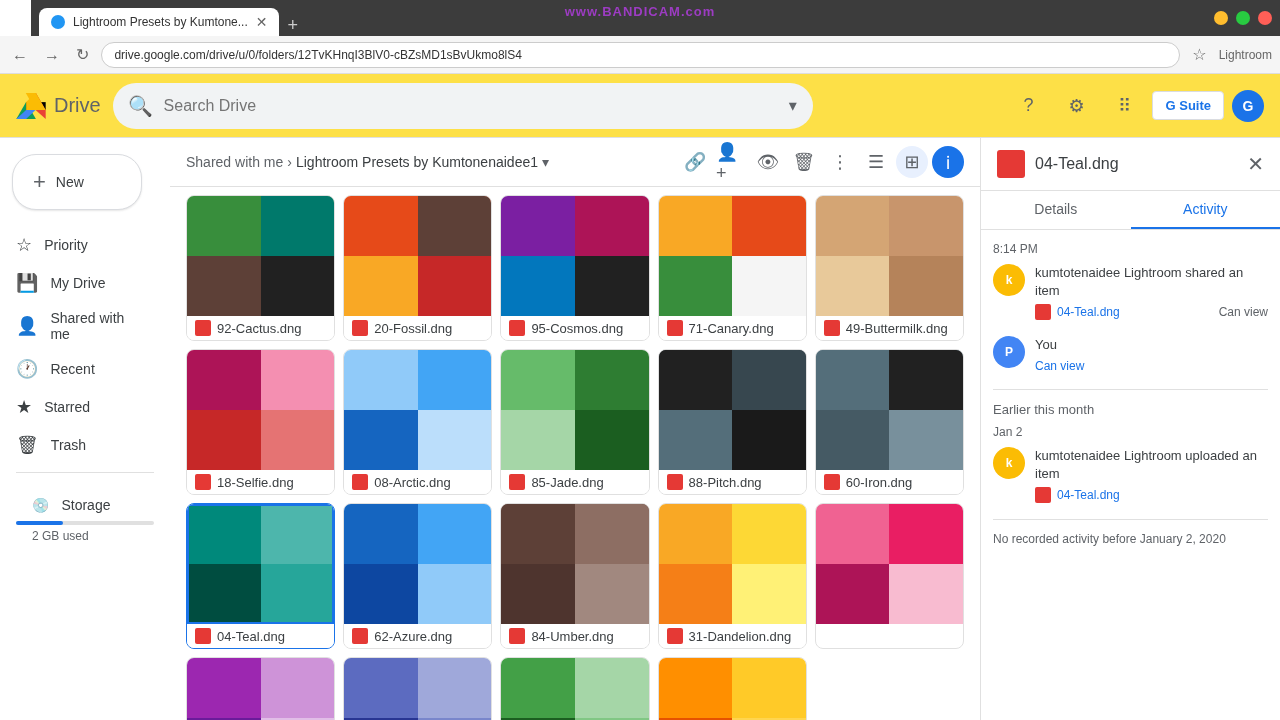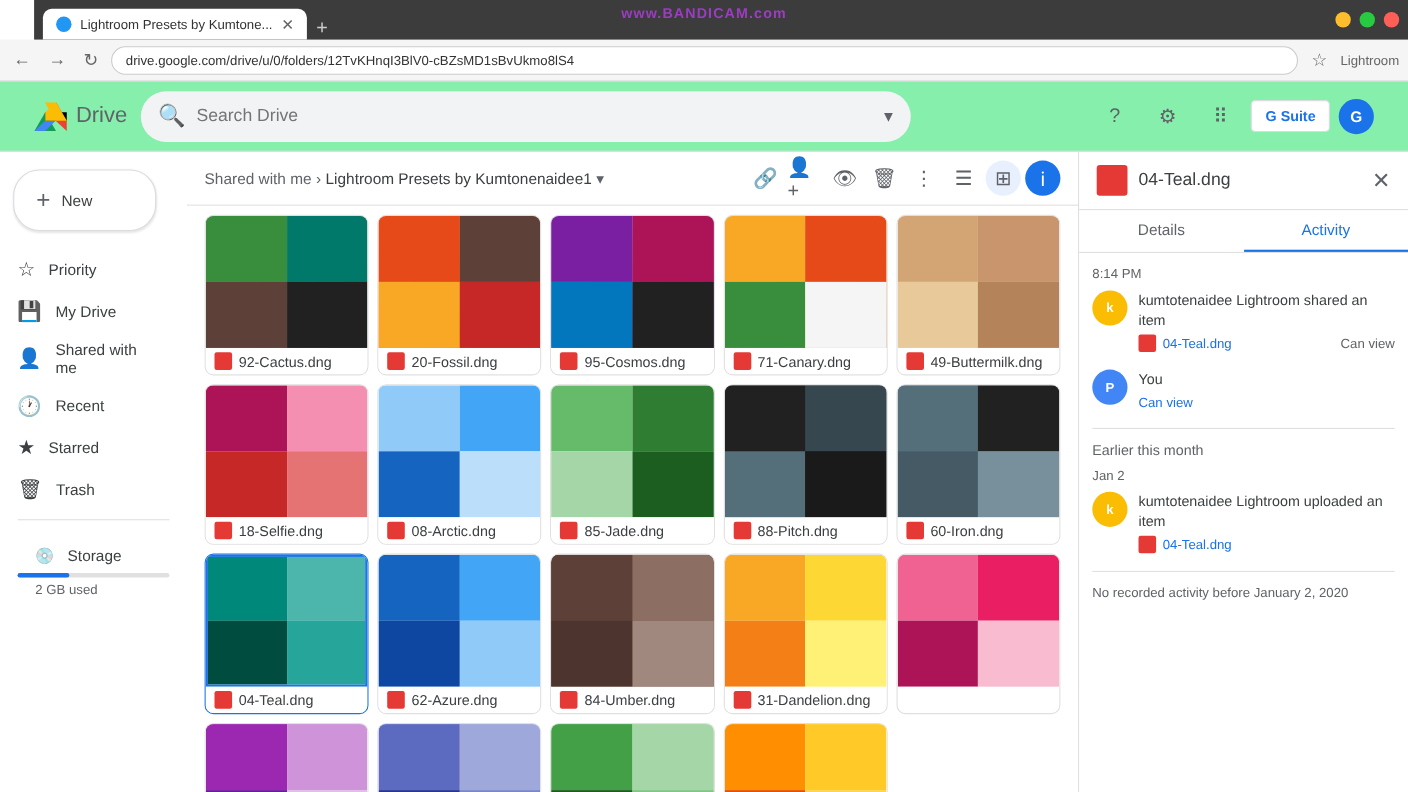--- a/index.html
+++ b/index.html
@@ -19,21 +19,21 @@
     .win-close { background: #ff5f57; }
 
     
     .address-bar { background: #f5f5f5; height: 38px; display: flex; align-items: center; padding: 0 8px; gap: 8px; border-bottom: 1px solid #ddd; }
     .nav-btn { background: none; border: none; cursor: pointer; color: #666; font-size: 16px; padding: 4px; }
     .url-bar { flex: 1; background: #fff; border: 1px solid #ccc; border-radius: 20px; height: 26px; display: flex; align-items: center; padding: 0 12px; font-size: 12px; color: #333; }
     .bandicam-watermark { position: absolute; top: 4px; left: 50%; transform: translateX(-50%); font-size: 13px; font-weight: bold; color: #9c3cc2; letter-spacing: 1px; z-index: 100; }
 
     
     .app { display: flex; flex-direction: column; height: calc(720px - 74px); }
-    .app-header { height: 64px; background: #86efac; display: flex; align-items: center; padding: 0 31px; gap: 12px; border-bottom: 1px solid #e0e0e0; }
+    .app-header { height: 64px; background: #fde047; display: flex; align-items: center; padding: 0 16px; gap: 12px; border-bottom: 1px solid #e0e0e0; }
     .drive-logo { display: flex; align-items: center; gap: 8px; }
     .drive-wordmark { font-size: 20px; color: #5f6368; font-weight: 400; }
     .search-box { flex: 1; max-width: 700px; background: #f1f3f4; border-radius: 24px; height: 46px; display: flex; align-items: center; padding: 0 16px; gap: 10px; }
     .search-input { background: none; border: none; outline: none; font-size: 16px; color: #3c4043; flex: 1; }
     .header-actions { margin-left: auto; display: flex; align-items: center; gap: 8px; }
     .icon-btn { width: 40px; height: 40px; border-radius: 50%; display: flex; align-items: center; justify-content: center; cursor: pointer; color: #5f6368; font-size: 18px; }
     .gsuite-btn { background: #fff; border: 1px solid #dadce0; border-radius: 4px; padding: 6px 12px; font-size: 13px; color: #1a73e8; cursor: pointer; font-weight: 700; }
     .avatar { width: 32px; height: 32px; border-radius: 50%; background: #1a73e8; color: #fff; display: flex; align-items: center; justify-content: center; font-size: 14px; font-weight: bold; }
 
     

